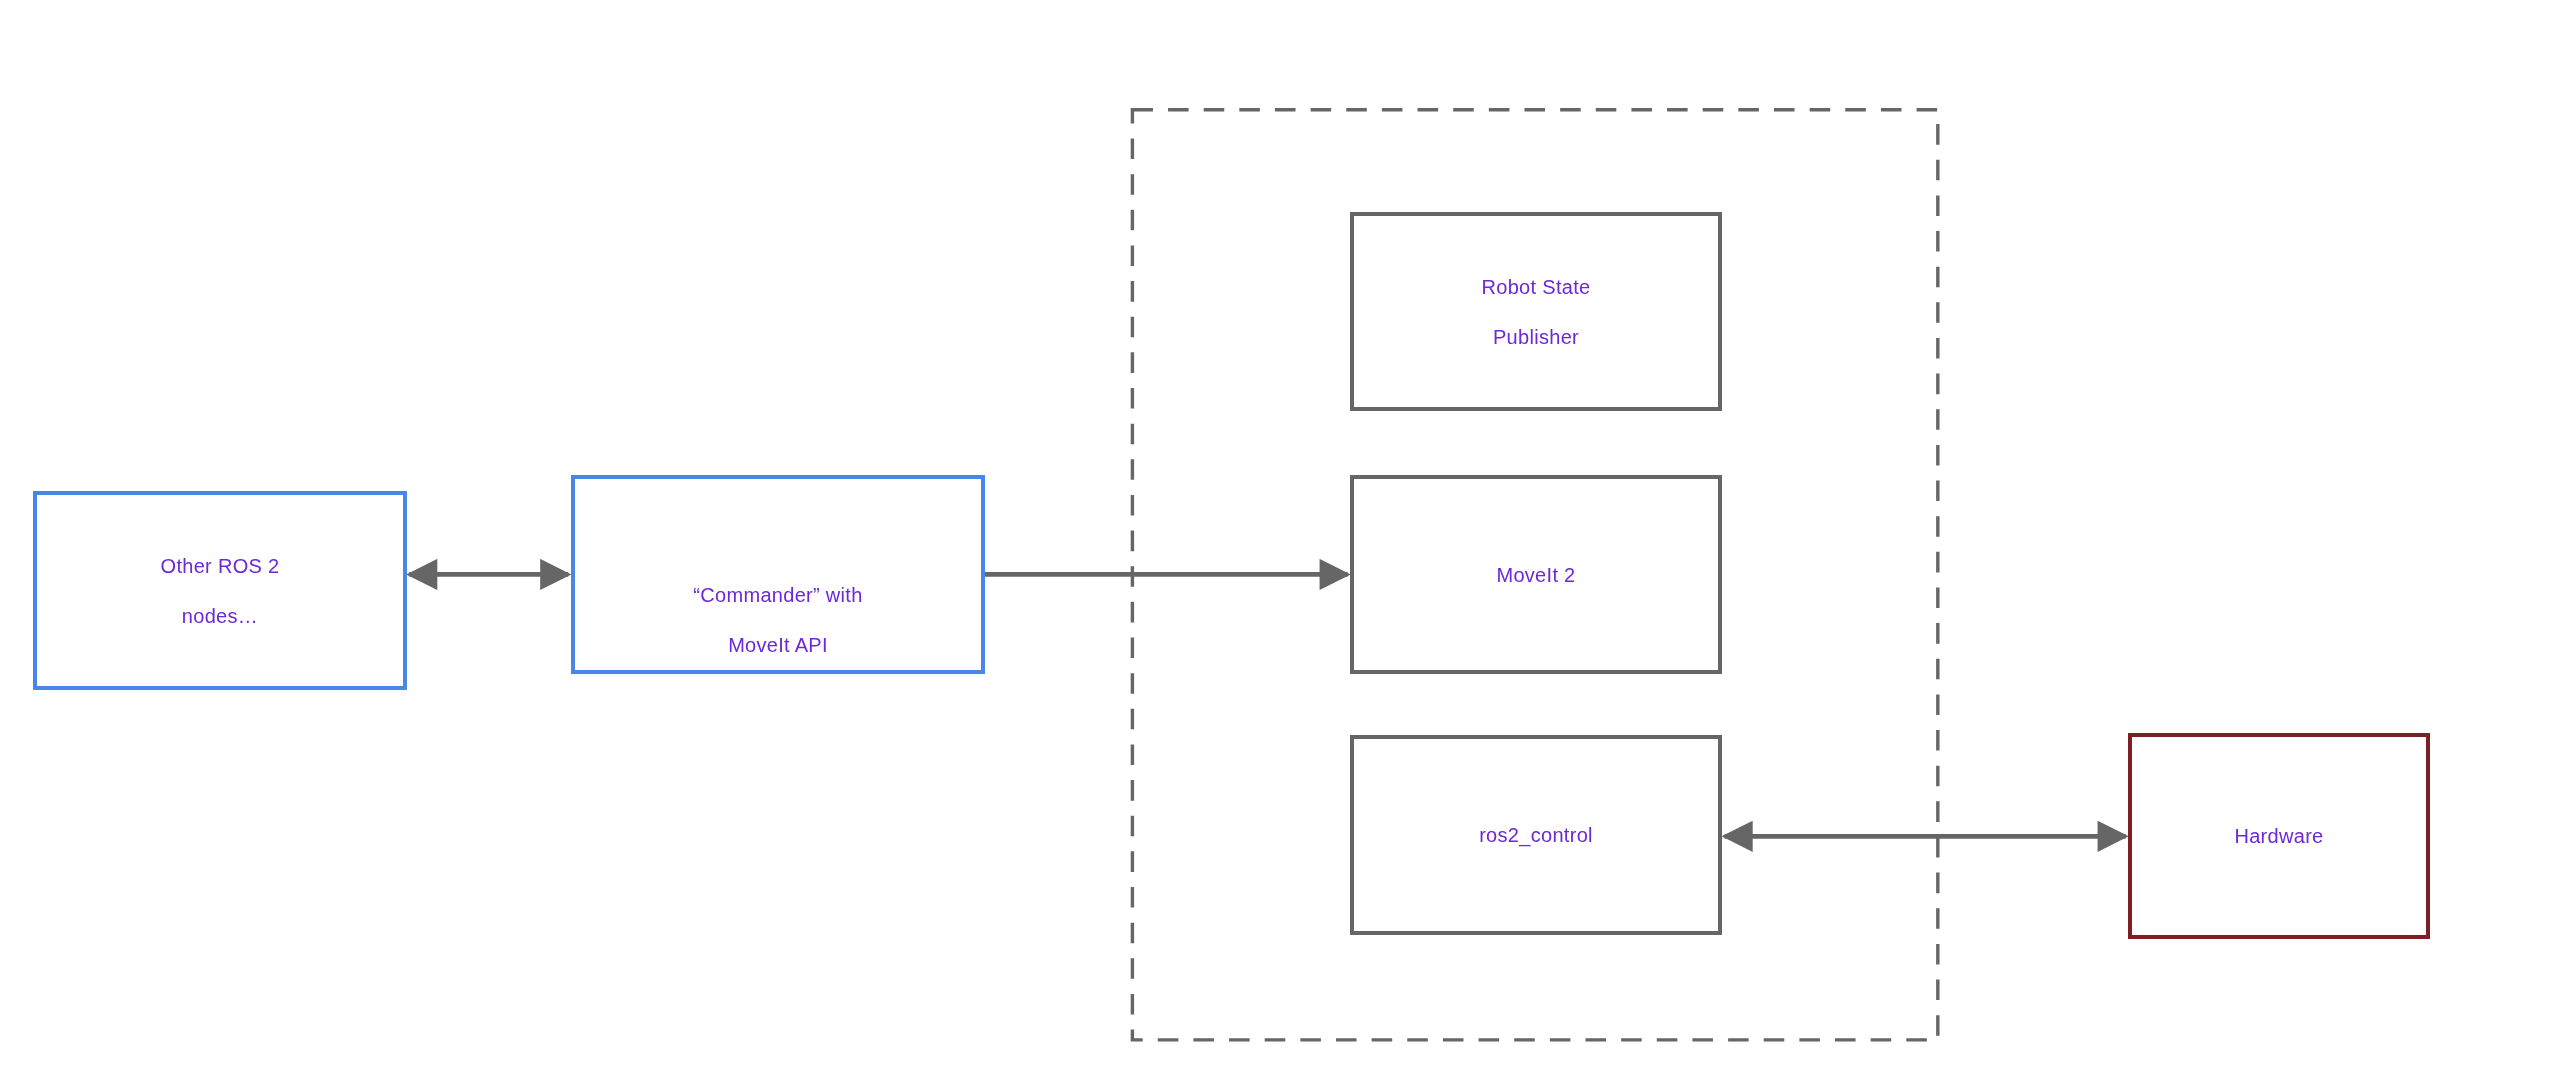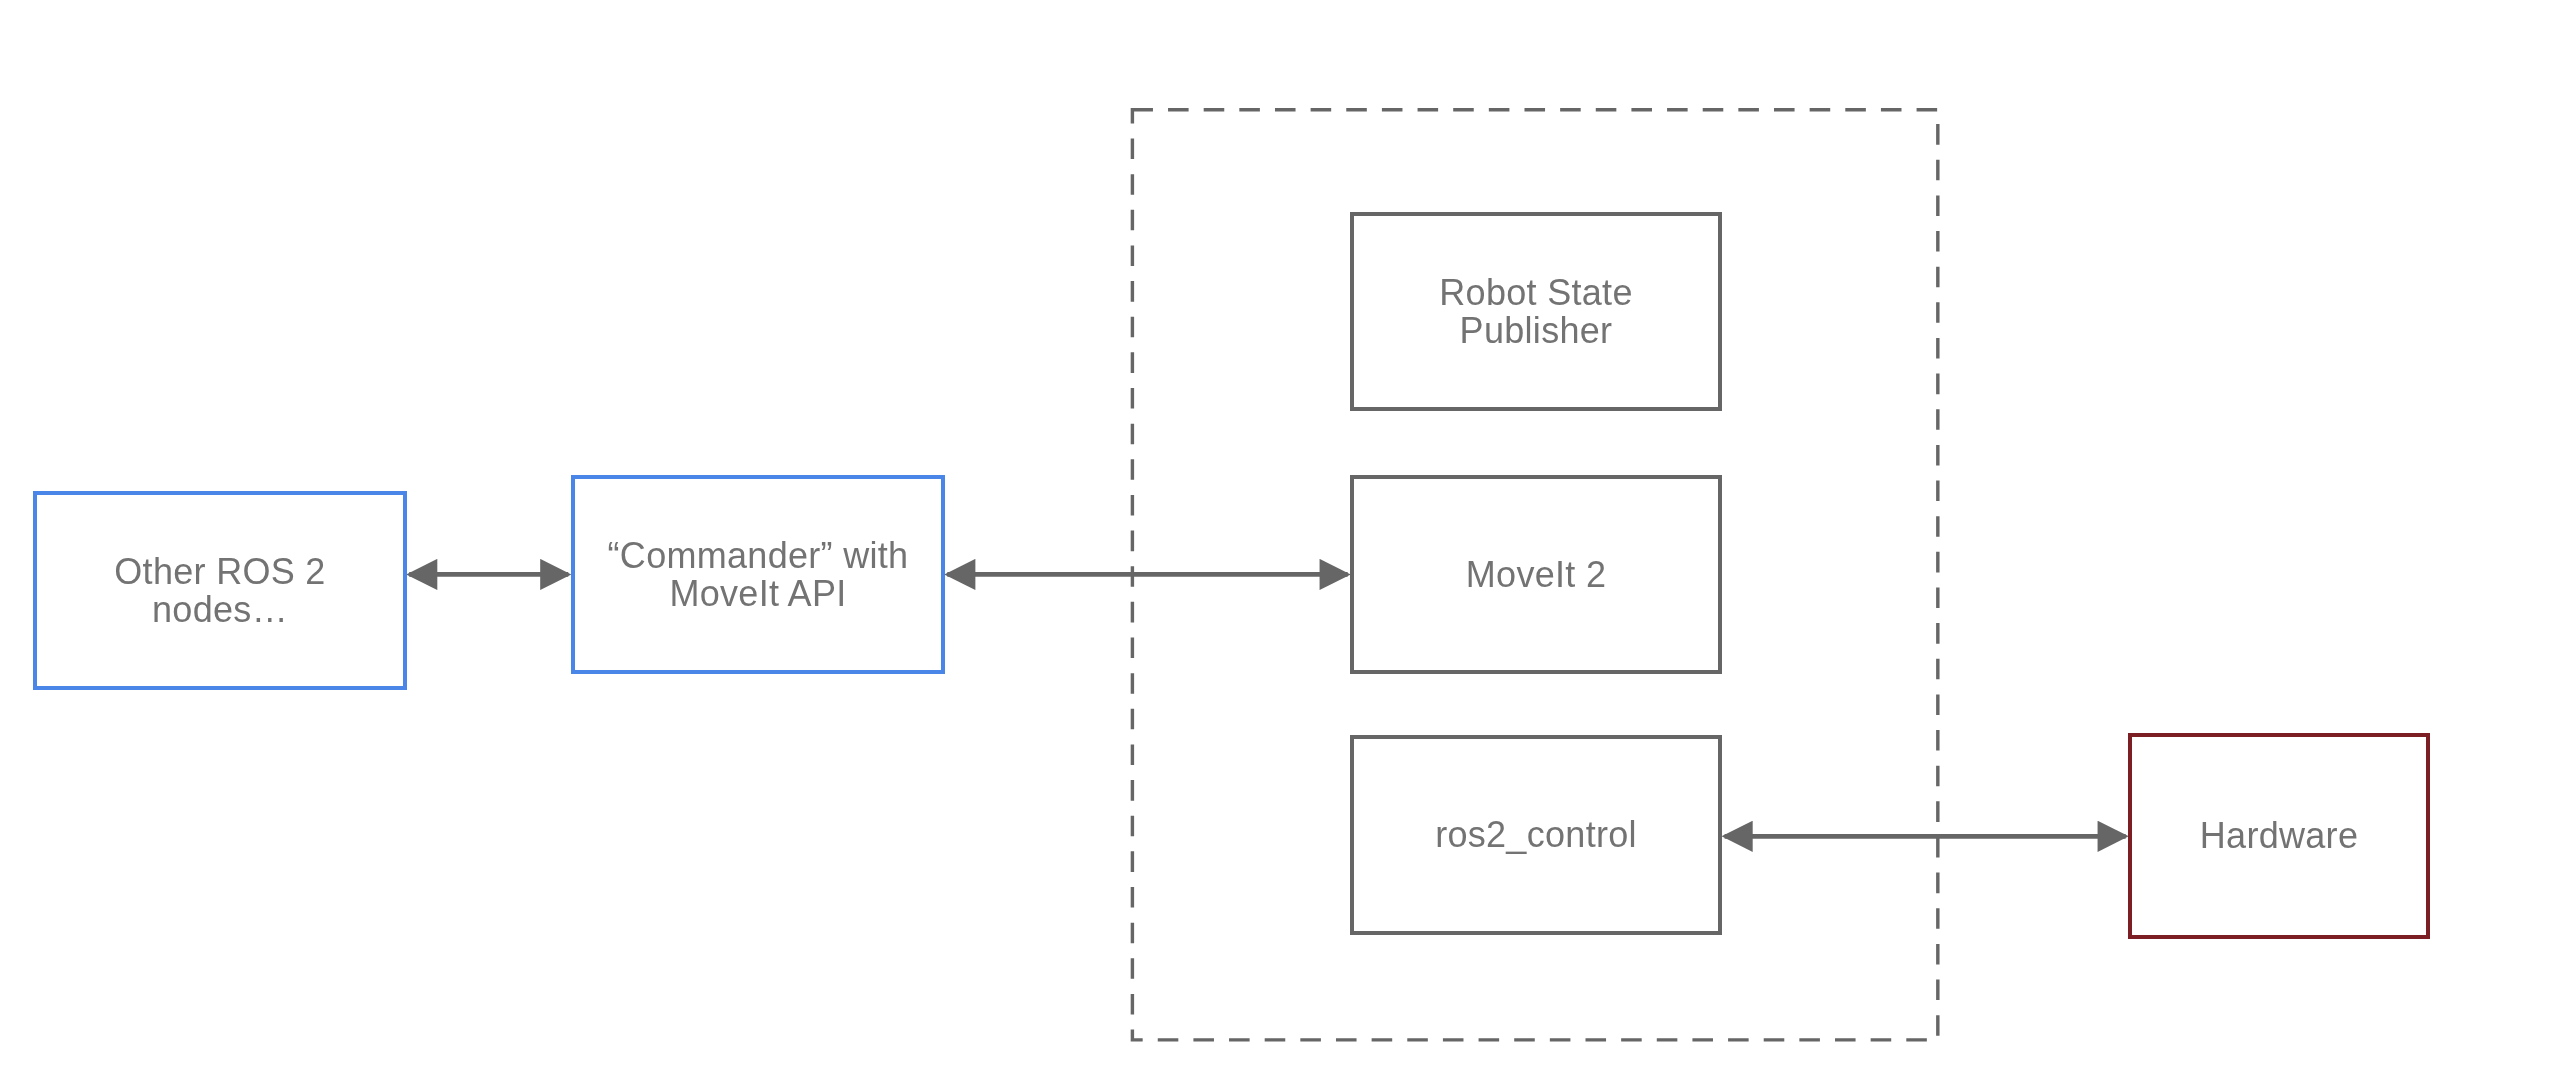--- a/index.html
+++ b/index.html
@@ -20,31 +20,31 @@
     position: absolute;
     box-sizing: border-box;
     background: #ffffff;
     display: flex;
     align-items: center;
     justify-content: center;
     text-align: center;
   }
   .node .label {
     white-space: pre-line;
-    font-size: 36px;
-    line-height: 38px;
-    color: #737373;
+    font-size: 20px;
+    line-height: 50px;
+    color: #6d28d9;
     letter-spacing: 0.3px;
   }
   .node-blue { border: 4.1px solid #4a86e8; }
   .node-gray { border: 4.1px solid #666666; }
   .node-red  { border: 4.8px solid #7b1f24; }
 
   #node-other      { left: 33px;   top: 475px;  width: 374px; height: 199px; margin-top: 16px; }
-  #node-commander  { left: 571px;  top: 475px;  width: 374px; height: 199px; }
+  #node-commander  { left: 571px;  top: 475px;  width: 414px; height: 199px; align-items: flex-end; }
   #node-rsp        { left: 1350px; top: 212px;  width: 372px; height: 199px; }
   #node-moveit2    { left: 1350px; top: 475px;  width: 372px; height: 199px; text-align: right; }
   #node-ros2ctl    { left: 1350px; top: 735px; width: 372px; height: 200px; }
   #node-hardware   { left: 2128px; top: 733px; width: 302px; height: 206px; }
 </style>
 </head>
 <body>
 
 <div id="canvas">
 

